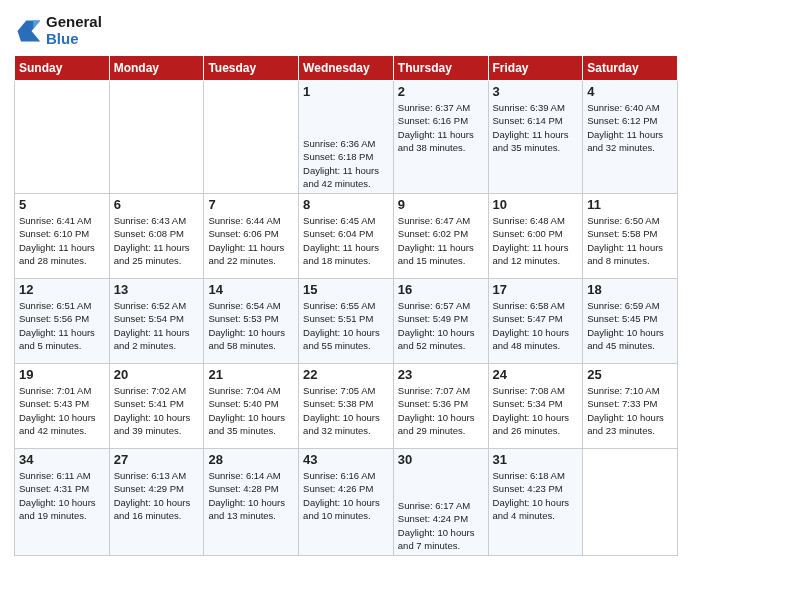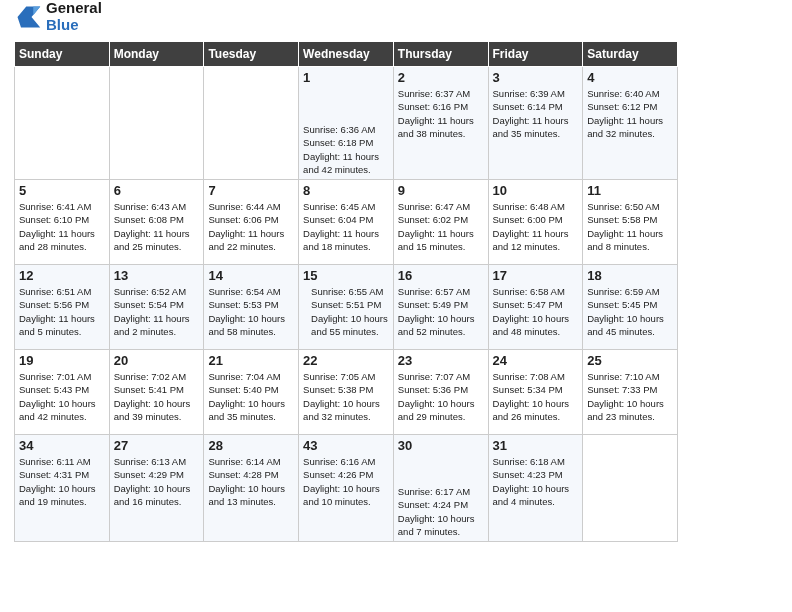--- a/index.html
+++ b/index.html
@@ -5,21 +5,21 @@
     * { box-sizing: border-box; margin: 0; padding: 0; }
     body {
       font-family: Arial, sans-serif;
       background: #fff;
       width: 792px;
       height: 612px;
       overflow: hidden;
     }
     .container {
       width: 692px;
-      padding: 0 14px 6px 14px;
+      padding: 14px 14px 6px 14px;
     }
     .header {
       display: flex;
       justify-content: space-between;
       align-items: flex-start;
       margin-bottom: 8px;
     }
     .logo {
       display: flex;
       align-items: center;
@@ -40,21 +40,21 @@
     .subtitle {
       font-size: 14px;
       color: #444;
     }
     table {
       width: 100%;
       border-collapse: collapse;
       table-layout: fixed;
     }
     thead th {
-      background-color: #404040;
+      background-color: #b91c1c;
       color: #fff;
       font-size: 12px;
       font-weight: bold;
       padding: 5px 4px;
       text-align: left;
       border: 1px solid #fff;
     }
     tbody td {
       border: 1px solid #ccc;
       vertical-align: top;
@@ -217,21 +217,21 @@
           </td>
           <td>
             <span class="day-num">14</span>
             <div class="cell-info" style="white-space: pre-line;">Sunrise: 6:54 AM
 Sunset: 5:53 PM
 Daylight: 10 hours
 and 58 minutes.</div>
           </td>
           <td>
             <span class="day-num">15</span>
-            <div class="cell-info" style="white-space: pre-line; margin-left: 8px;">Sunrise: 6:55 AM
+            <div class="cell-info" style="white-space: pre-line;">Sunrise: 6:55 AM
 Sunset: 5:51 PM
 Daylight: 10 hours
 and 55 minutes.</div>
           </td>
           <td>
             <span class="day-num">16</span>
             <div class="cell-info" style="white-space: pre-line;">Sunrise: 6:57 AM
 Sunset: 5:49 PM
 Daylight: 10 hours
 and 52 minutes.</div>

